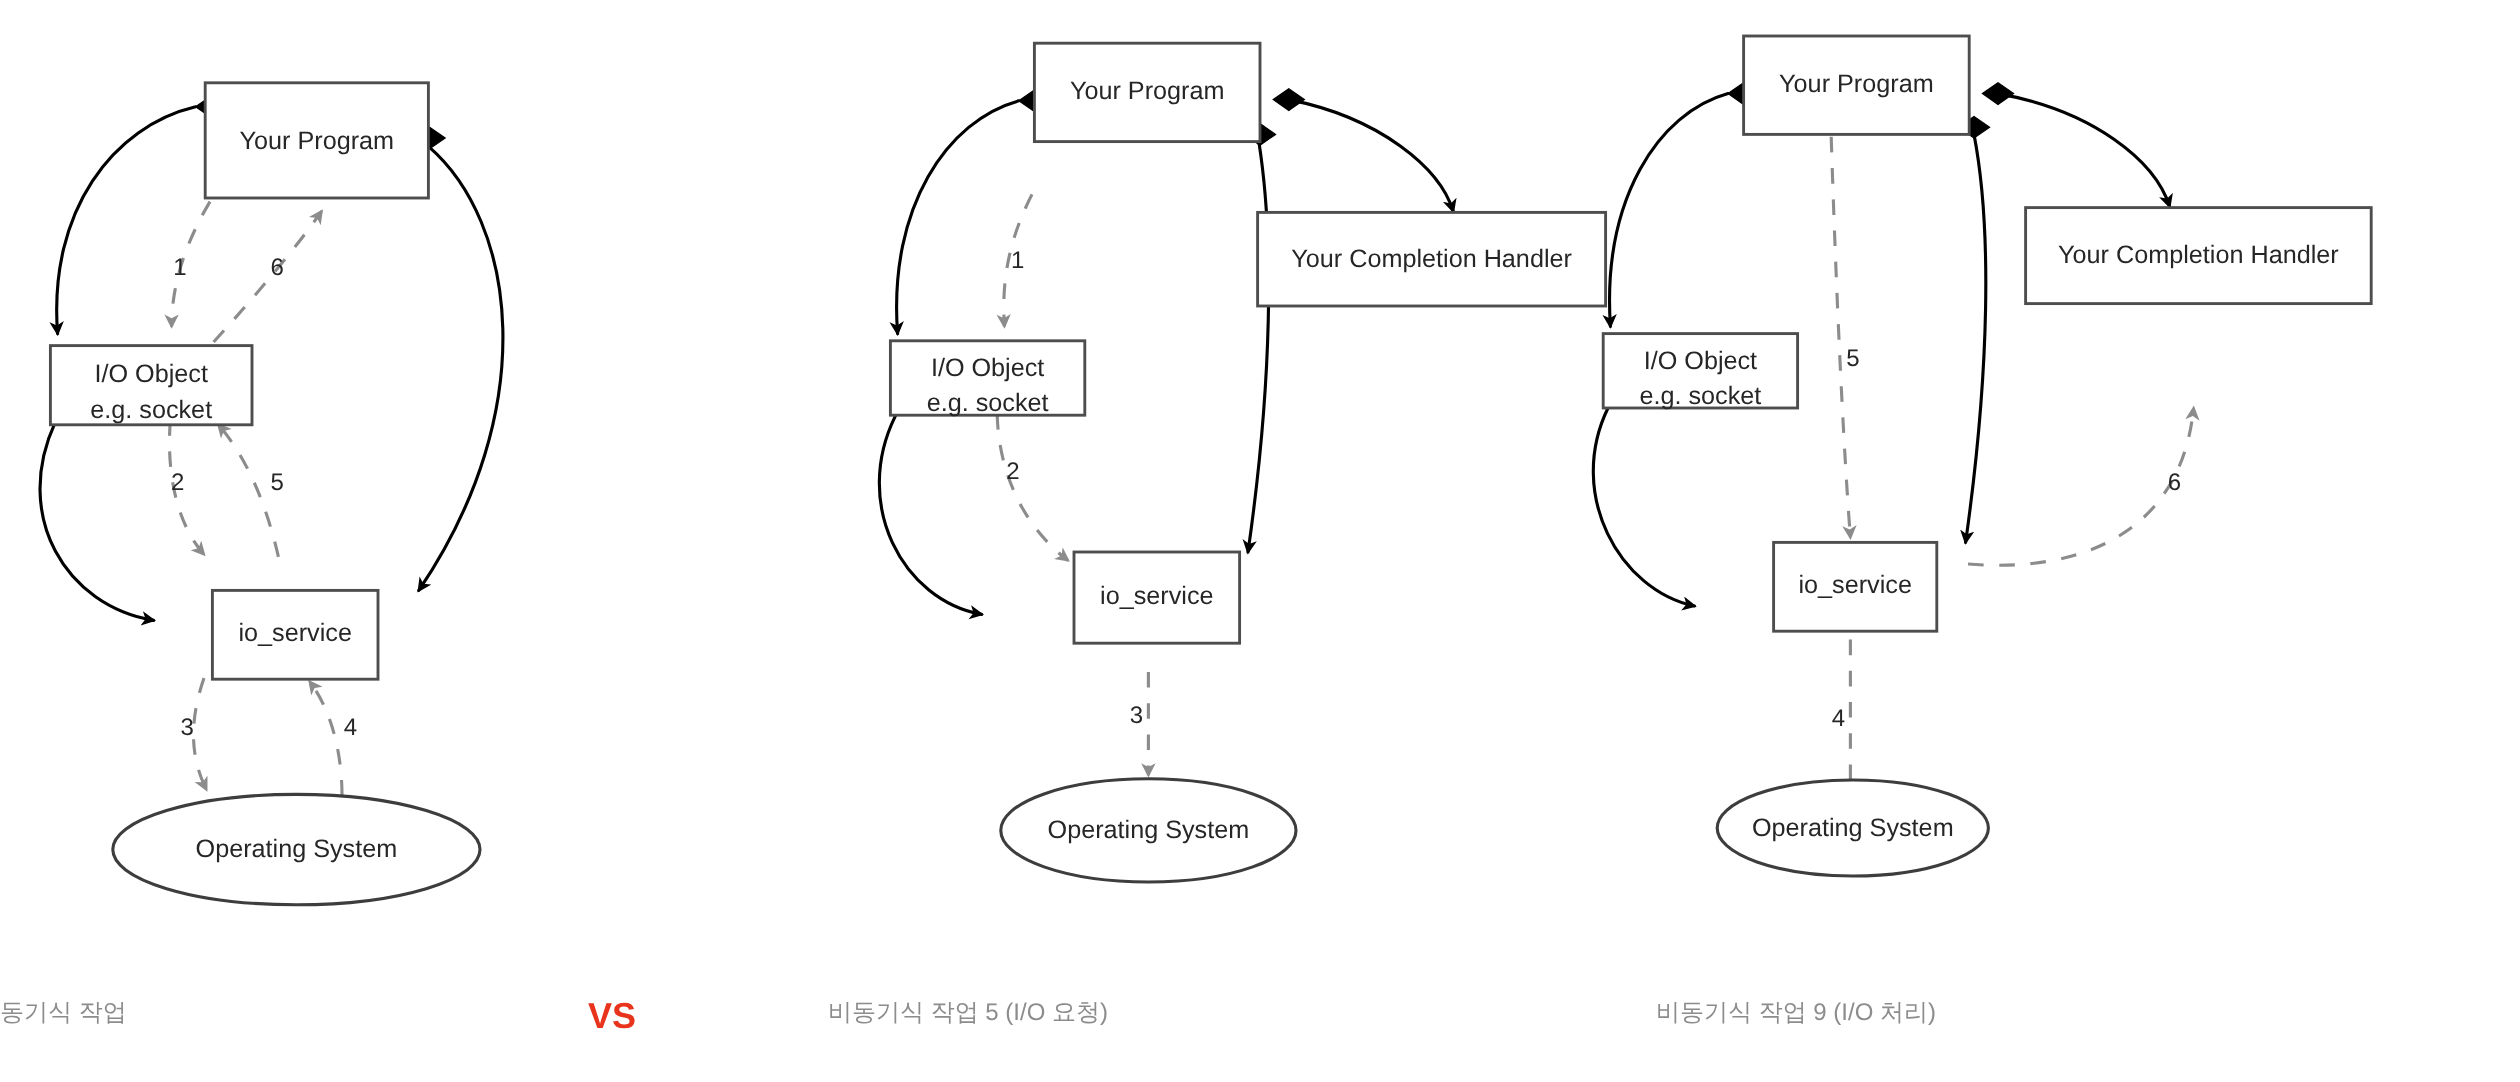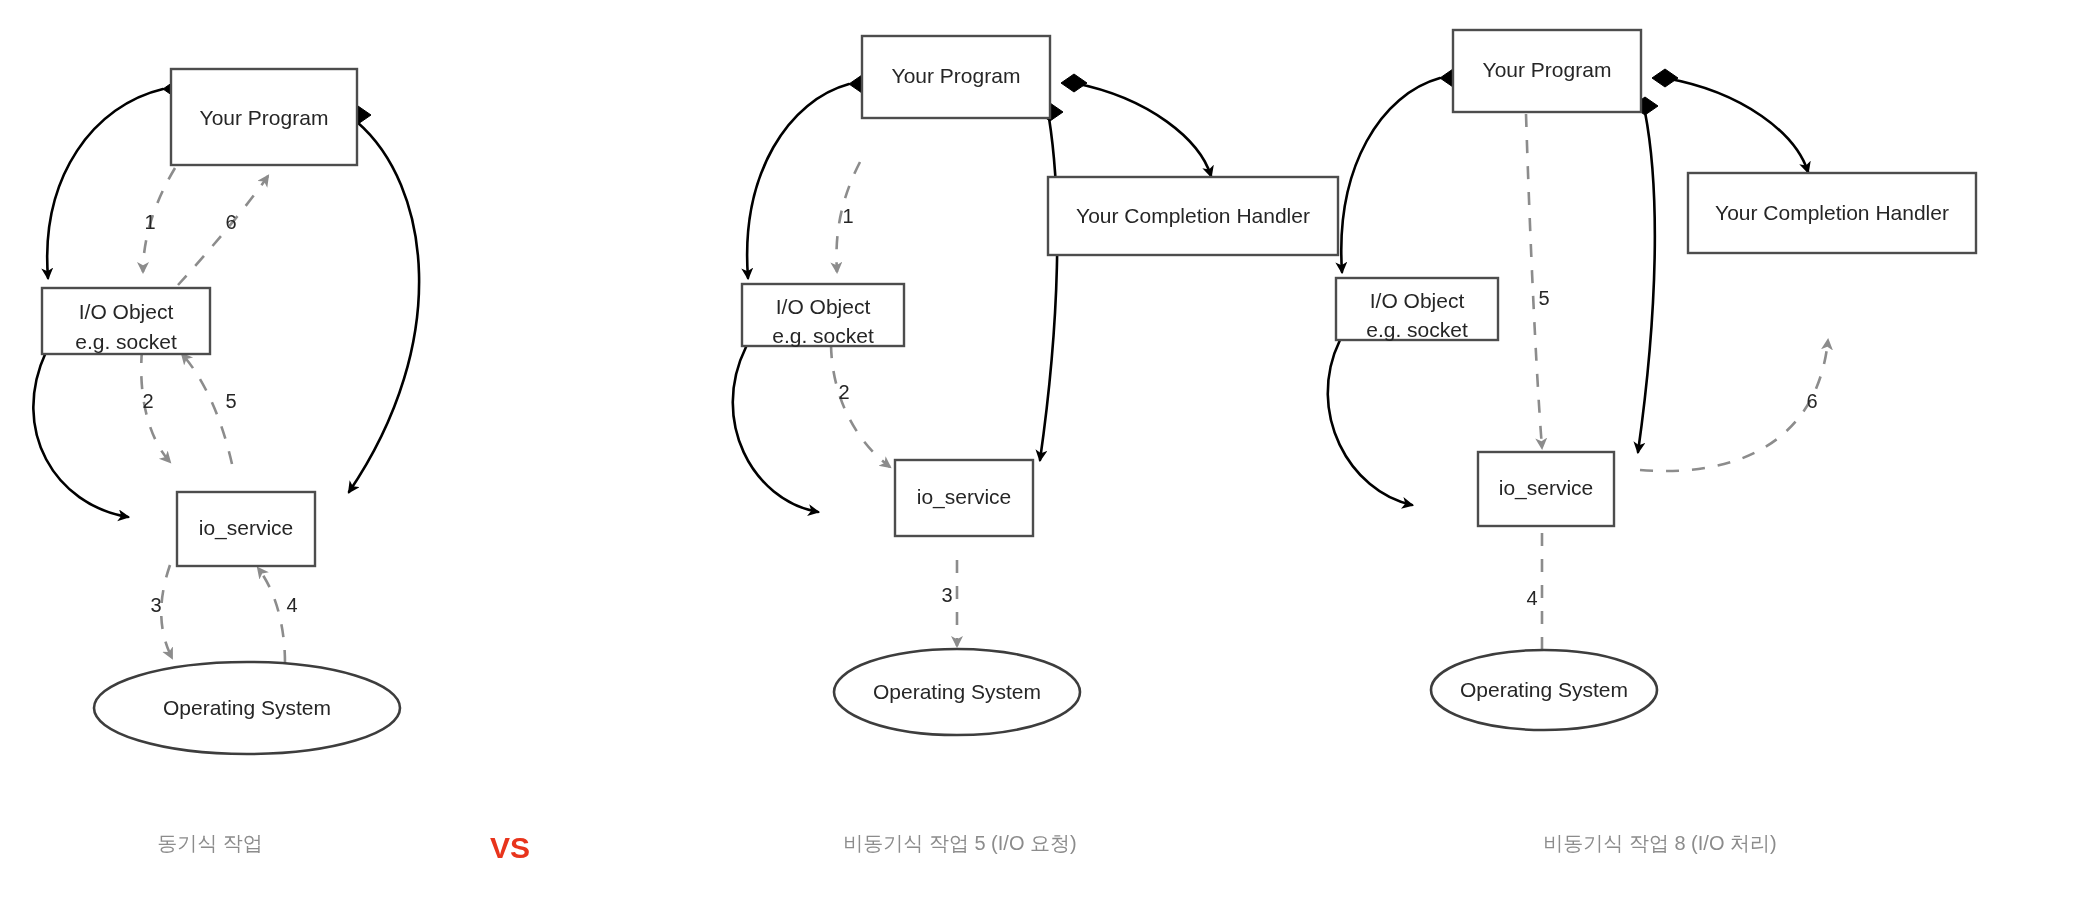--- a/index.html
+++ b/index.html
@@ -71,21 +71,20 @@
     fill: #262626;
     text-anchor: middle;
     dominant-baseline: middle;
   }
   .caption {
     position: absolute;
     font-family: "Liberation Sans", sans-serif;
     font-size: 20px;
     color: #8c8c8c;
     white-space: nowrap;
-    text-align: center;
   }
   .vs-badge {
     position: absolute;
     font-family: "Liberation Sans", sans-serif;
     font-size: 30px;
     font-weight: bold;
     color: #e8341c;
     letter-spacing: 0px;
     white-space: nowrap;
   }
@@ -316,18 +315,18 @@
         <rect class="node-box" x="138" y="452" width="136" height="74"></rect>
         <text class="node-label" x="206" y="489">io_service</text>
       </g>
 
       <g>
         <ellipse class="node-ellipse" cx="204" cy="690" rx="113" ry="40"></ellipse>
         <text class="node-label" x="204" y="691">Operating System</text>
       </g>
     </svg>
 
-    <div class="caption" style="left:40px; top:830px; width:560px;">비동기식 작업 8 (I/O 처리)</div>
+    <div class="caption" style="left:40px; top:830px; width:560px;">비동기식 작업 9 (I/O 처리)</div>
   </div>
 
   <div class="vs-badge" style="left:490px; top:831px;">VS</div>
 
 </div>
 
 </body></html>

